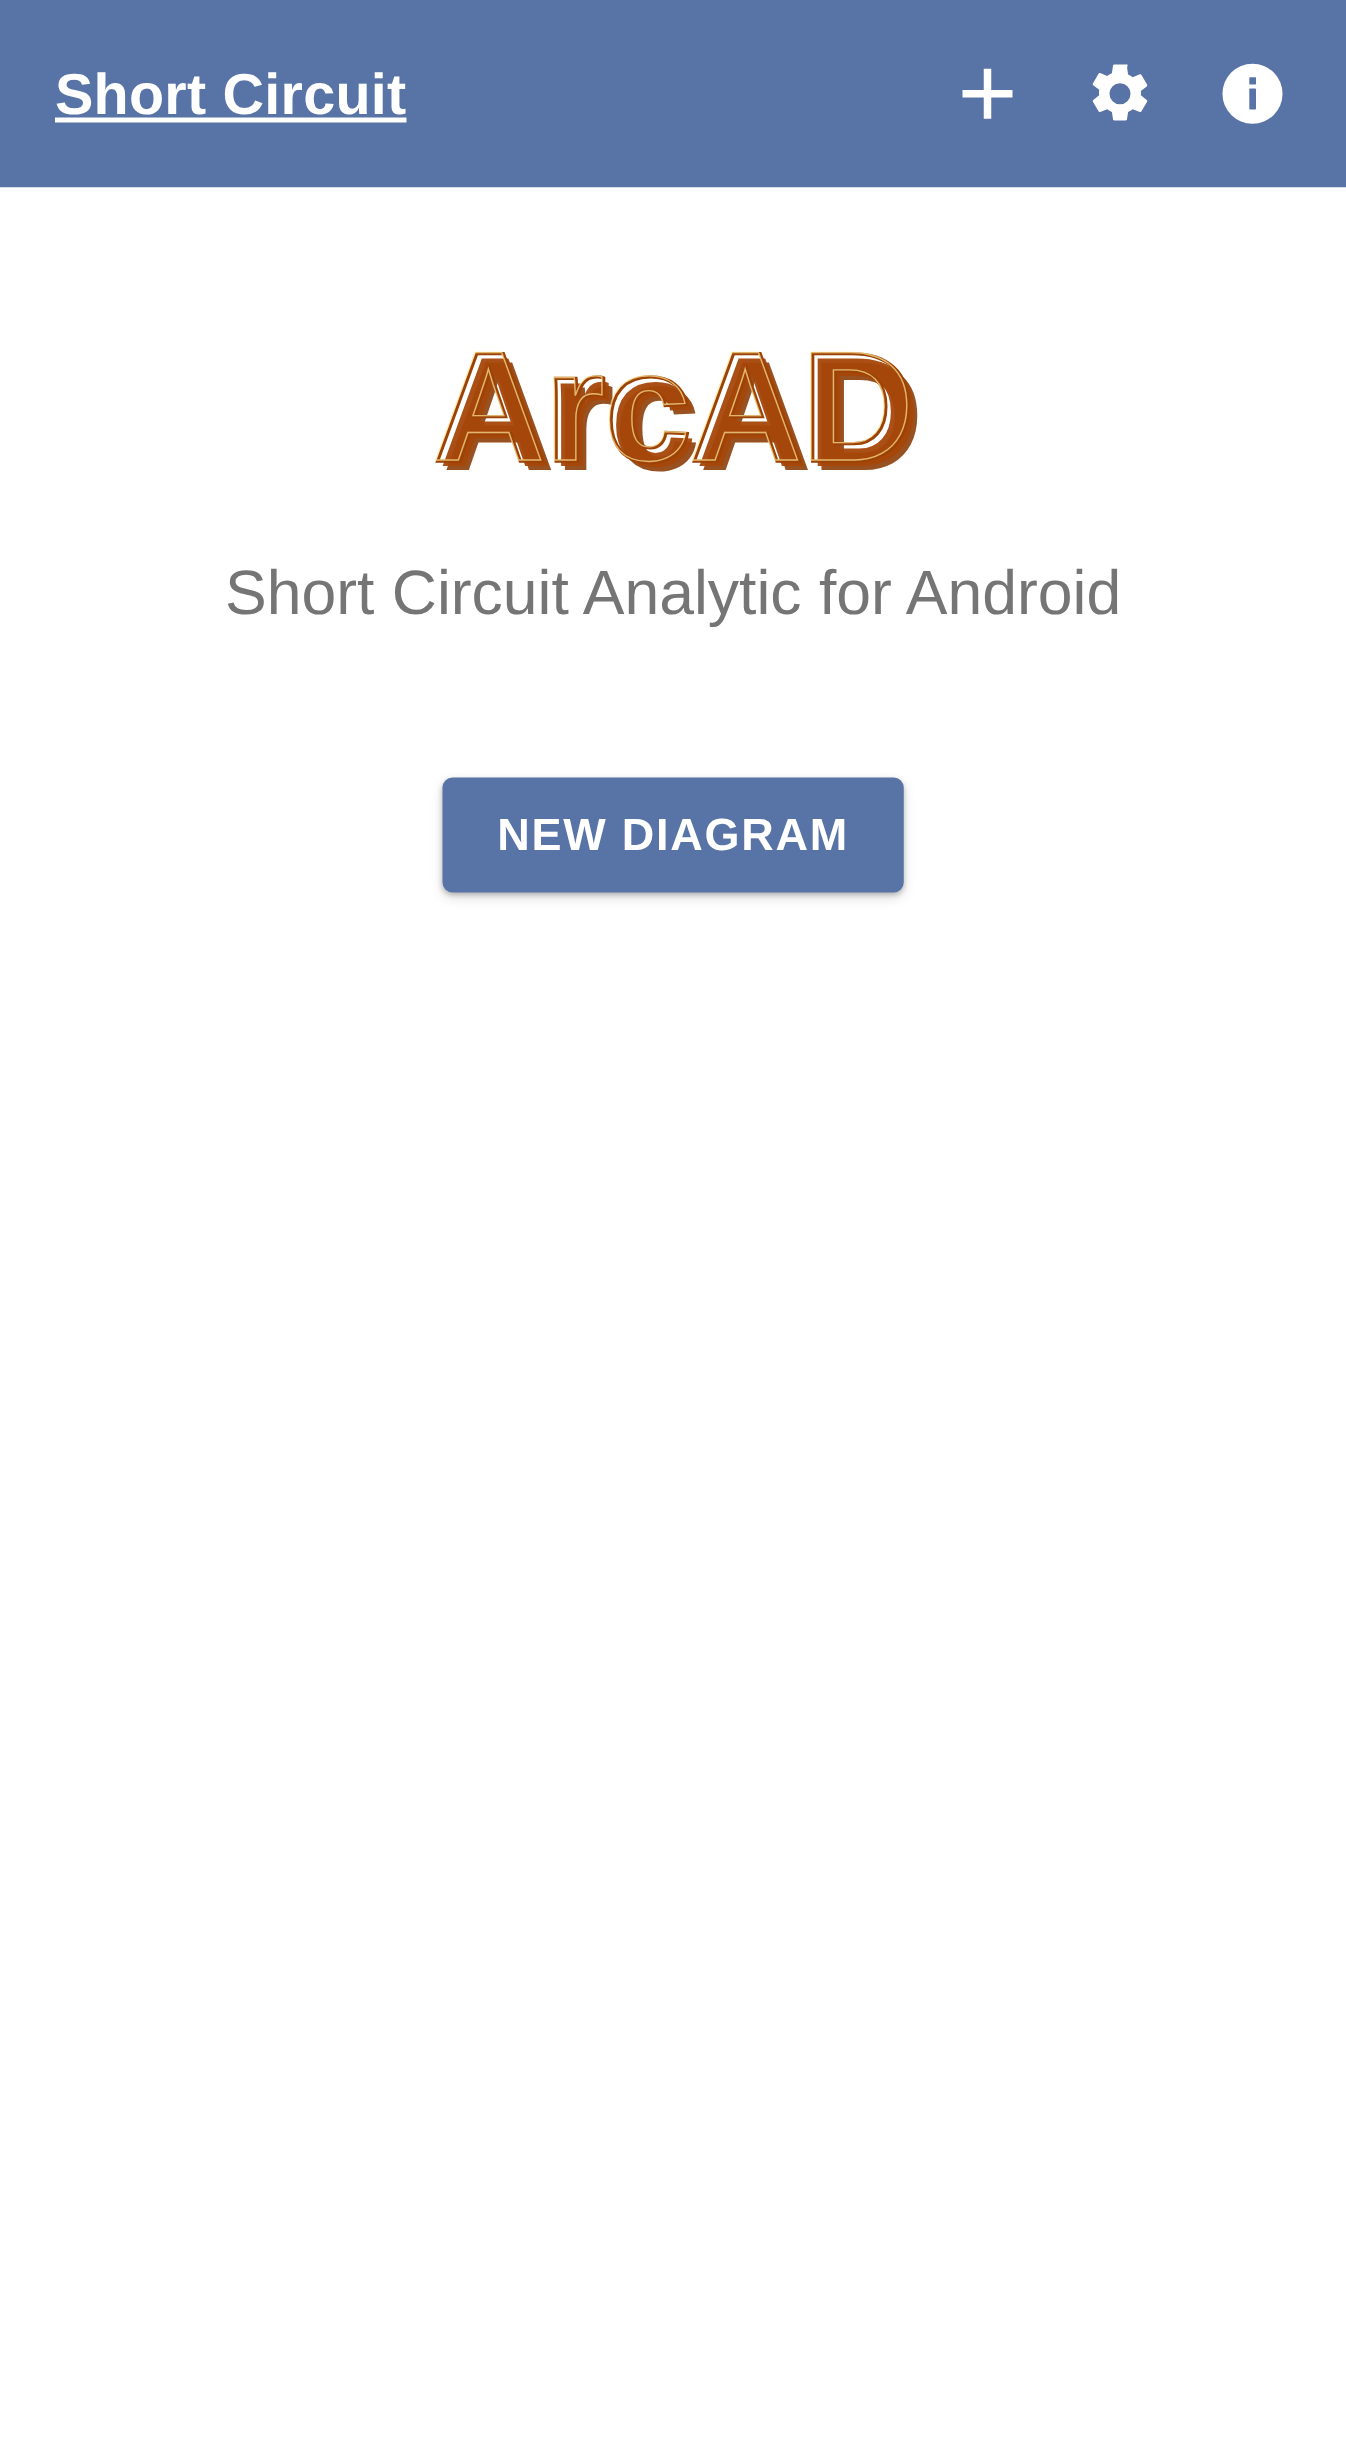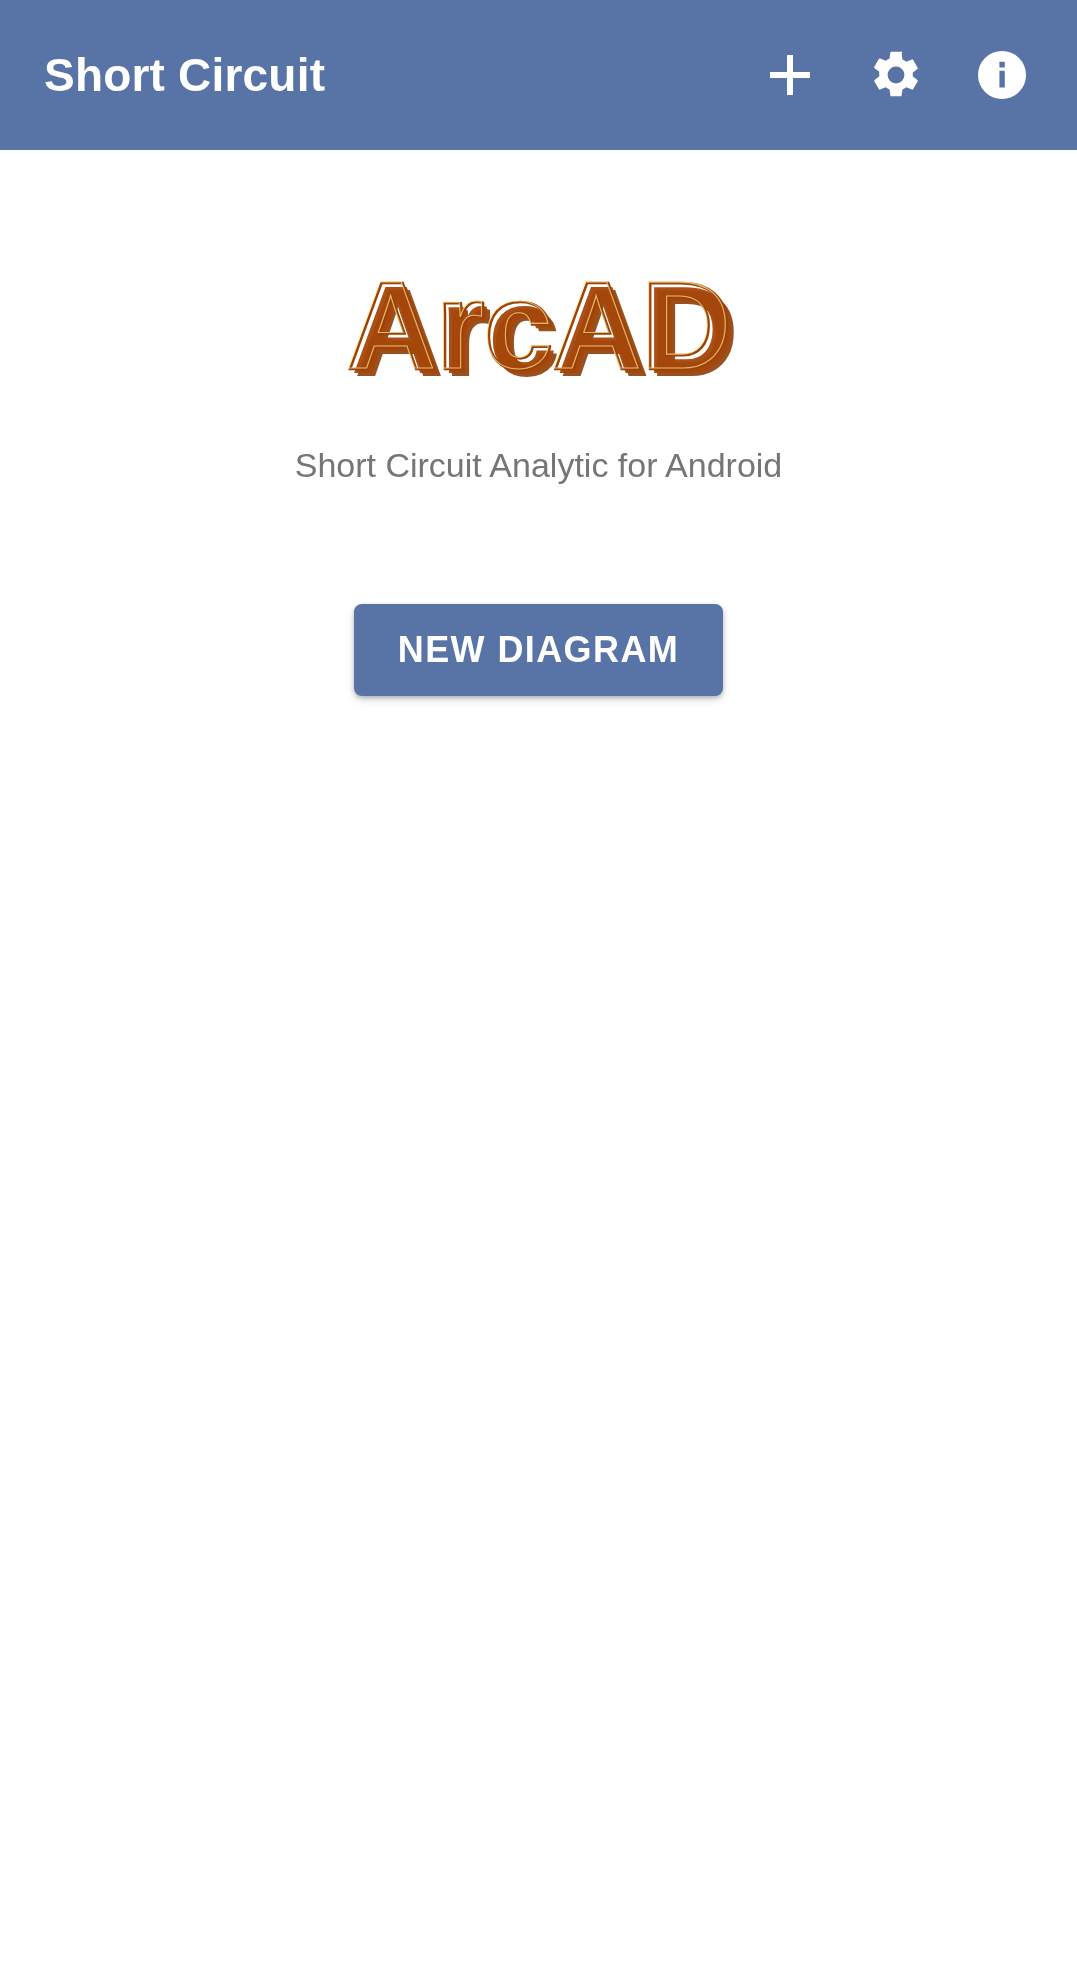--- a/index.html
+++ b/index.html
@@ -32,20 +32,21 @@
     position: relative;
   }
 
   .appbar-title {
     color: #ffffff;
     font-size: 46px;
     font-weight: bold;
     letter-spacing: 0.2px;
     line-height: 1;
     white-space: nowrap;
+    text-decoration: underline;
   }
 
   .appbar-spacer { flex: 1 1 auto; }
 
   .appbar-actions {
     display: flex;
     align-items: center;
     gap: 40px;
     padding-right: 16px;
   }
@@ -81,21 +82,21 @@
     display: flex;
     align-items: center;
     justify-content: center;
   }
 
   .logo-svg { display: block; width: 630px; height: 140px; }
 
   .subtitle {
     margin-top: 42px;
     color: #757575;
-    font-size: 34px;
+    font-size: 50px;
     font-weight: normal;
     line-height: 1.1;
     text-align: center;
     white-space: nowrap;
   }
 
   .actions {
     margin-top: 120px;
     display: flex;
     flex-direction: column;

